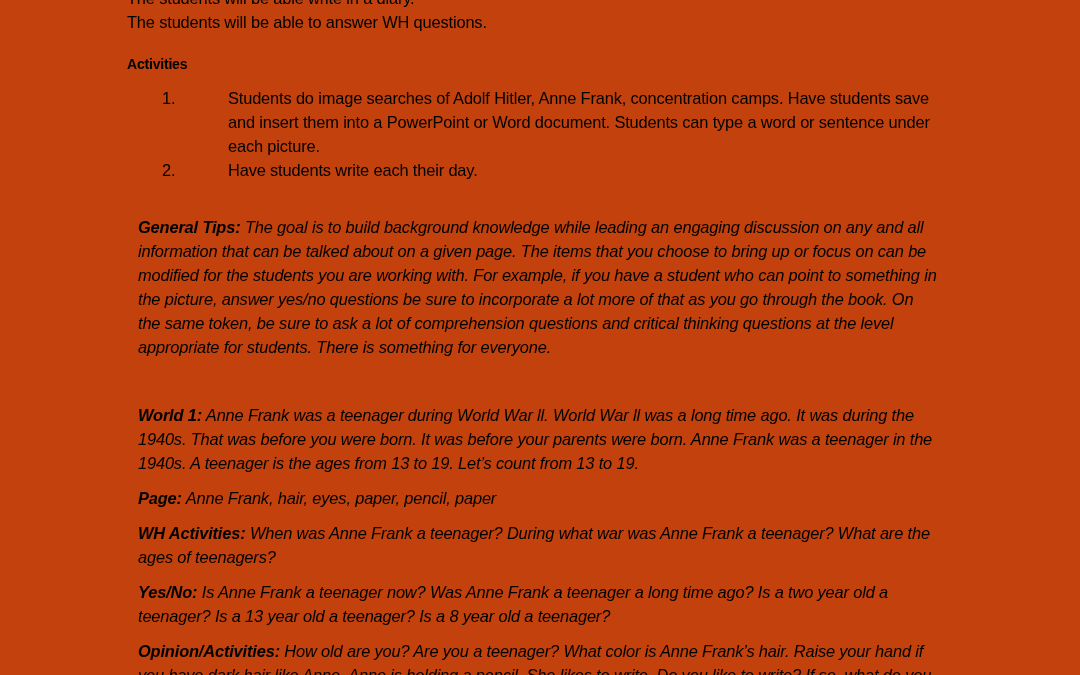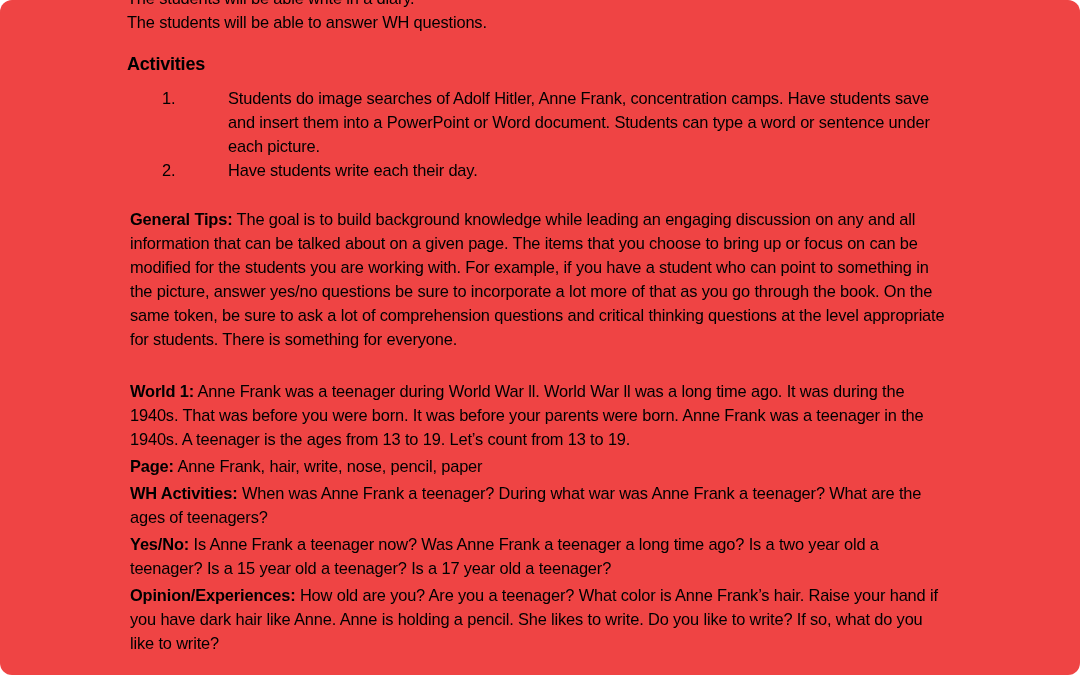--- a/index.html
+++ b/index.html
@@ -14,23 +14,22 @@
     font-family: "Liberation Sans", "DejaVu Sans", sans-serif;
     color: #000000;
     -webkit-font-smoothing: none;
   }
 
   
   #page {
     position: relative;
     width: 1080px;
     height: 675px;
-    background: #ef4444;
+    background: #c2410c;
     overflow: hidden;
-    border-radius: 12px;
   }
 
   #doc {
     position: absolute;
     left: 127px;
     top: -14px;           
     width: 824px;
   }
 
   
@@ -42,21 +41,21 @@
     font-stretch: condensed;
   }
 
   .line {
     white-space: pre-wrap;
   }
 
   .b { font-weight: bold; }
 
   .heading {
-    font-size: 18px;
+    font-size: 14px;
     font-weight: bold;
     line-height: 24px;
     letter-spacing: -0.2px;
     margin: 0;
   }
 
   .block { margin: 0; }
 
   .spacer-sm { height: 10px; }
   .spacer-md { height: 18px; }
@@ -78,21 +77,21 @@
     left: 35px;
     top: 0;
     width: 24px;
     text-align: left;
   }
   ol.activities > li .item-text {
     display: block;
     margin-left: 36px;
   }
 
-  .para { margin: 3px; }
+  .para { margin: 11px; font-style: italic; }
 
   
   .para, .line, ol.activities > li .item-text { text-align: left; }
 </style>
 </head>
 <body>
 
 <div id="page">
   <div id="doc" class="txt">
 
@@ -119,22 +118,22 @@
     </ol>
 
     <div class="spacer-lg"></div>
 
     <p class="para"><span class="b">General Tips:</span><span> The goal is to build background knowledge while leading an engaging discussion on any and all information that can be talked about on a given page. The items that you choose to bring up or focus on can be modified for the students you are working with. For example, if you have a student who can point to something in the picture, answer yes/no questions be sure to incorporate a lot more of that as you go through the book. On the same token, be sure to ask a lot of comprehension questions and critical thinking questions at the level appropriate for students. There is something for everyone.</span></p>
 
     <div class="spacer-lg"></div>
 
     <p class="para"><span class="b">World 1:</span><span>  Anne Frank was a teenager during World War ll.  World War ll was a long time ago.  It was during the 1940s.  That was before you were born.  It was before your parents were born.  Anne Frank was a teenager in the 1940s.  A teenager is the ages from 13 to 19.  Let’s count from 13 to 19.</span></p>
 
-    <p class="para"><span class="b">Page:</span><span>  Anne Frank, hair, write, nose, pencil, paper</span></p>
+    <p class="para"><span class="b">Page:</span><span>  Anne Frank, hair, eyes, paper, pencil, paper</span></p>
 
     <p class="para"><span class="b">WH Activities:</span><span> When was Anne Frank a teenager?  During what war was Anne Frank a teenager? What are the ages of teenagers?</span></p>
 
-    <p class="para"><span class="b">Yes/No:</span><span>  Is Anne Frank a teenager now?  Was Anne Frank a teenager a long time ago?  Is a two year old a teenager?  Is a 15 year old a teenager?  Is a 17 year old a teenager?</span></p>
+    <p class="para"><span class="b">Yes/No:</span><span>  Is Anne Frank a teenager now?  Was Anne Frank a teenager a long time ago?  Is a two year old a teenager?  Is a 13 year old a teenager?  Is a 8 year old a teenager?</span></p>
 
-    <p class="para"><span class="b">Opinion/Experiences:</span><span>  How old are you?  Are you a teenager?  What color is Anne Frank’s hair.  Raise your hand if you have dark hair like Anne.  Anne is holding a pencil.  She likes to write.  Do you like to write?  If so, what do you like to write?</span></p>
+    <p class="para"><span class="b">Opinion/Activities:</span><span>  How old are you?  Are you a teenager?  What color is Anne Frank’s hair.  Raise your hand if you have dark hair like Anne.  Anne is holding a pencil.  She likes to write.  Do you like to write?  If so, what do you like to write?</span></p>
 
   </div>
 </div>
 
 </body></html>

